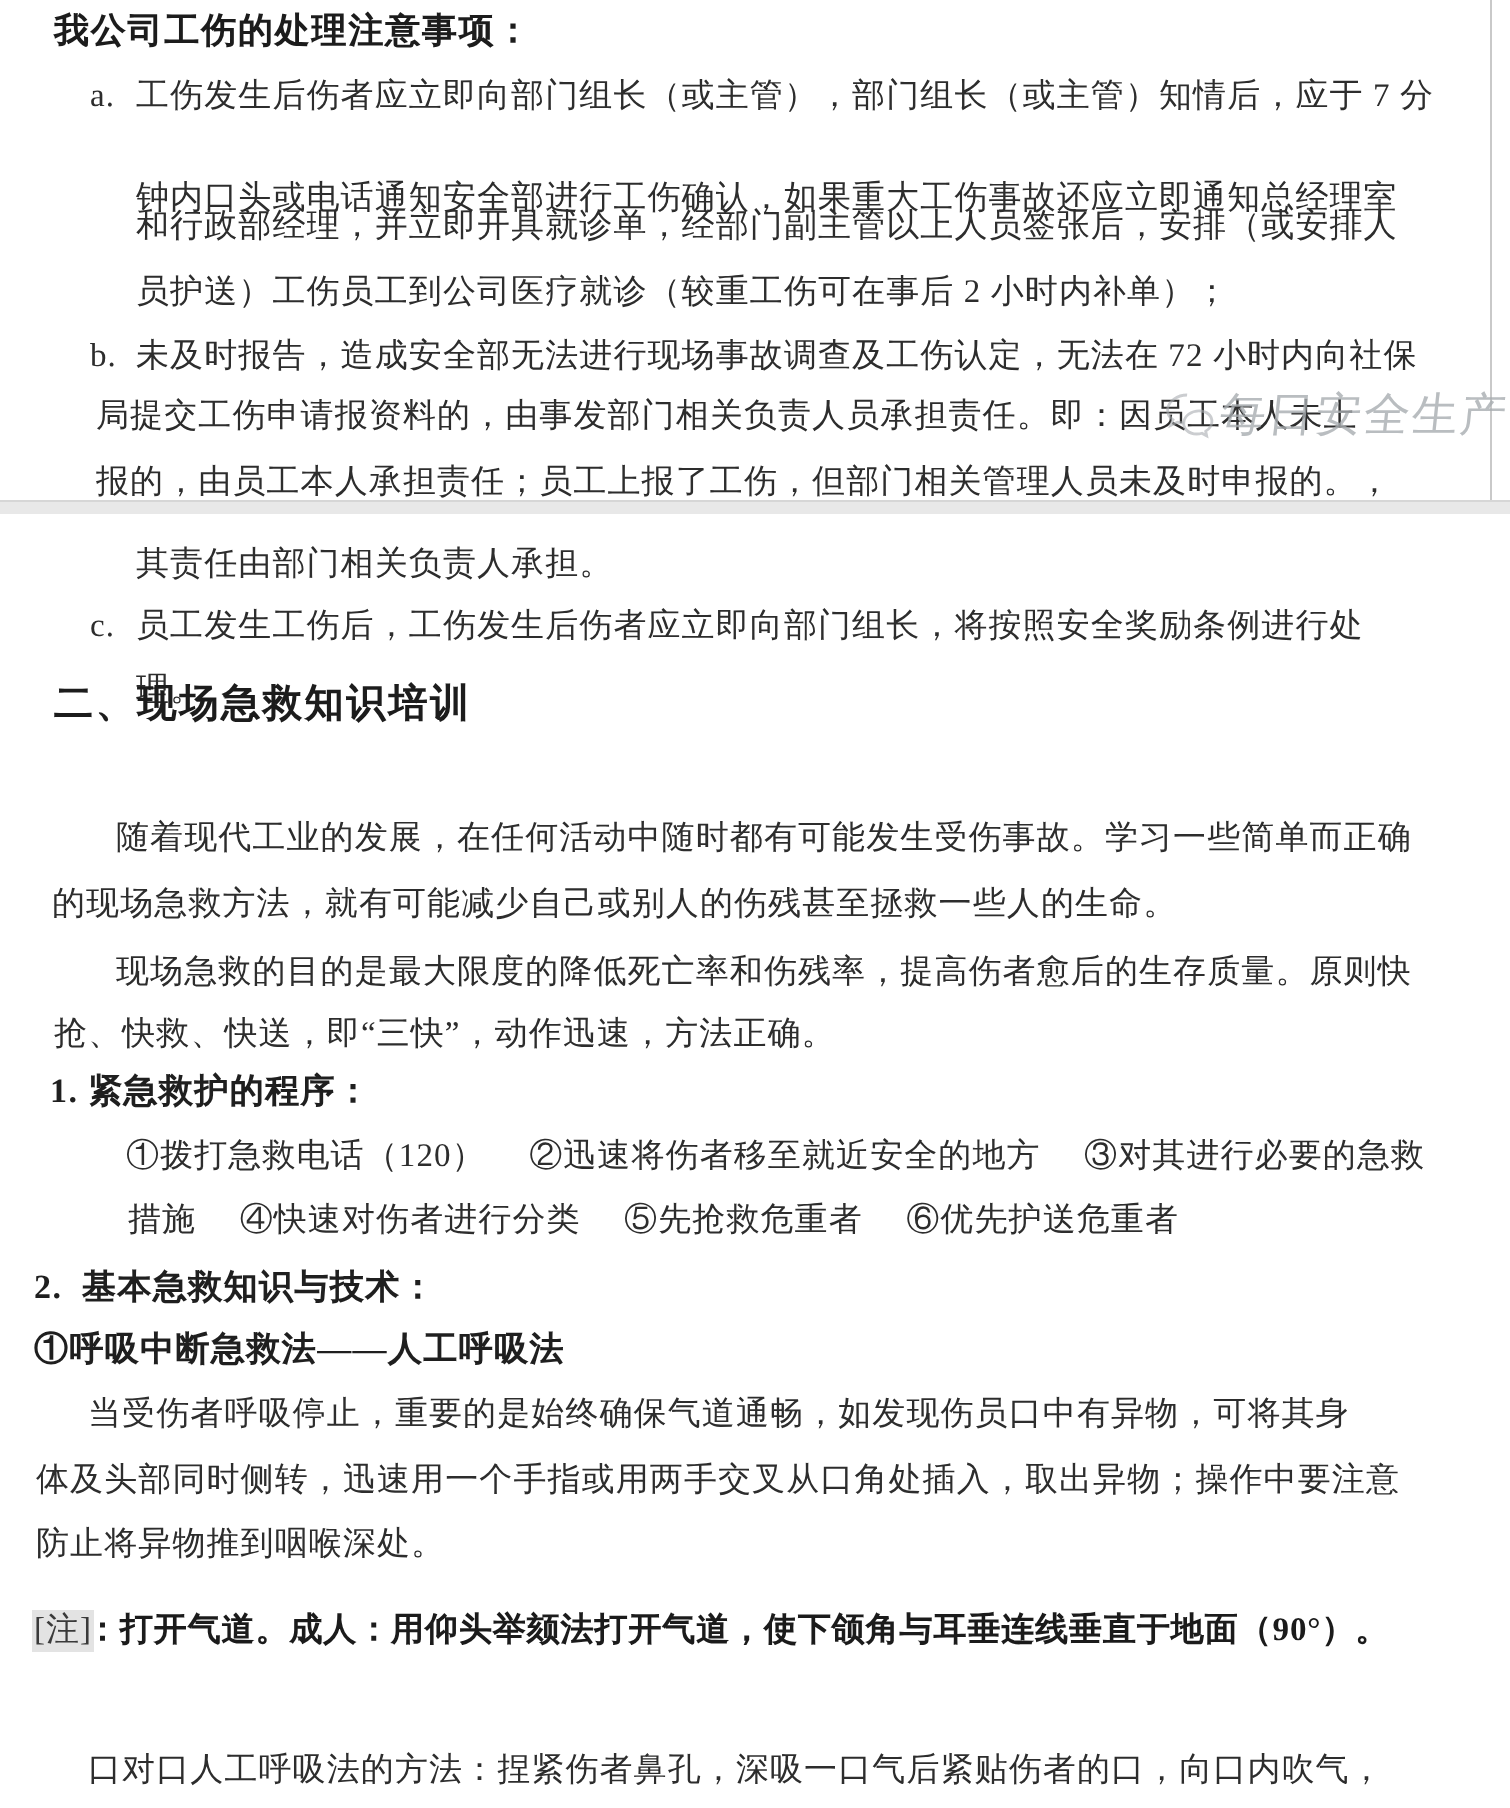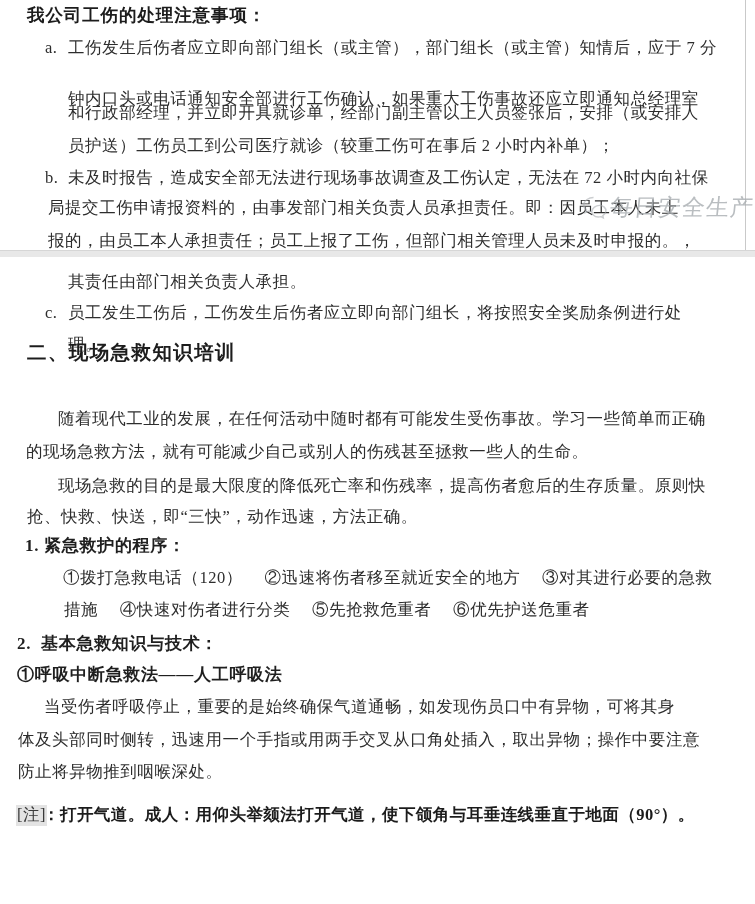--- a/index.html
+++ b/index.html
@@ -72,20 +72,21 @@
       <div class="line h3" style="left: 25px; top: 535px;">1. 紧急救护的程序：</div>
       <div class="line body" style="left: 63px; top: 568px;">①拨打急救电话（120）　 ②迅速将伤者移至就近安全的地方　 ③对其进行必要的急救</div>
       <div class="line body" style="left: 64px; top: 600px;">措施　 ④快速对伤者进行分类　 ⑤先抢救危重者　 ⑥优先护送危重者</div>
       <div class="line h3" style="left: 17px; top: 633px;">2.  基本急救知识与技术：</div>
       <div class="line h3" style="left: 17px; top: 664px;">①呼吸中断急救法——人工呼吸法</div>
       <div class="line body" style="left: 44px; top: 697px;">当受伤者呼吸停止，重要的是始终确保气道通畅，如发现伤员口中有异物，可将其身</div>
       <div class="line body" style="left: 18px; top: 730px;">体及头部同时侧转，迅速用一个手指或用两手交叉从口角处插入，取出异物；操作中要注意</div>
       <div class="line body" style="left: 18px; top: 762px;">防止将异物推到咽喉深处。</div>
       <div class="line note-label" style="left: 16px; top: 805px;">[注]</div>
       <div class="line note-bold" style="left: 43px; top: 805px;">：打开气道。成人：用仰头举颏法打开气道，使下颌角与耳垂连线垂直于地面（90°）。</div>
+      <div class="line body" style="left: 44px; top: 875px;">口对口人工呼吸法的方法：捏紧伤者鼻孔，深吸一口气后紧贴伤者的口，向口内吹气，</div>
     </div>
   <div class="wm">
     <svg width="30" height="30" viewBox="0 0 30 30">
       <g fill="none" stroke="rgba(168,172,176,0.75)" stroke-width="1.4">
         <path d="M13.5 4.5c-5 0-9 3.1-9 7 0 2.2 1.3 4.1 3.3 5.4l-0.9 2.8 3.1-1.6c1.1 0.3 2.3 0.4 3.5 0.4"></path>
         <path d="M13.3 18.2c0 3.2 3.1 5.8 7 5.8 0.9 0 1.8-0.1 2.6-0.4l2.5 1.3-0.7-2.3c1.6-1.1 2.6-2.7 2.6-4.4 0-3.2-3.1-5.8-7-5.8s-7 2.6-7 5.8z"></path>
       </g>
     </svg>
     <span class="wm-text">每日安全生产</span>
   </div>

